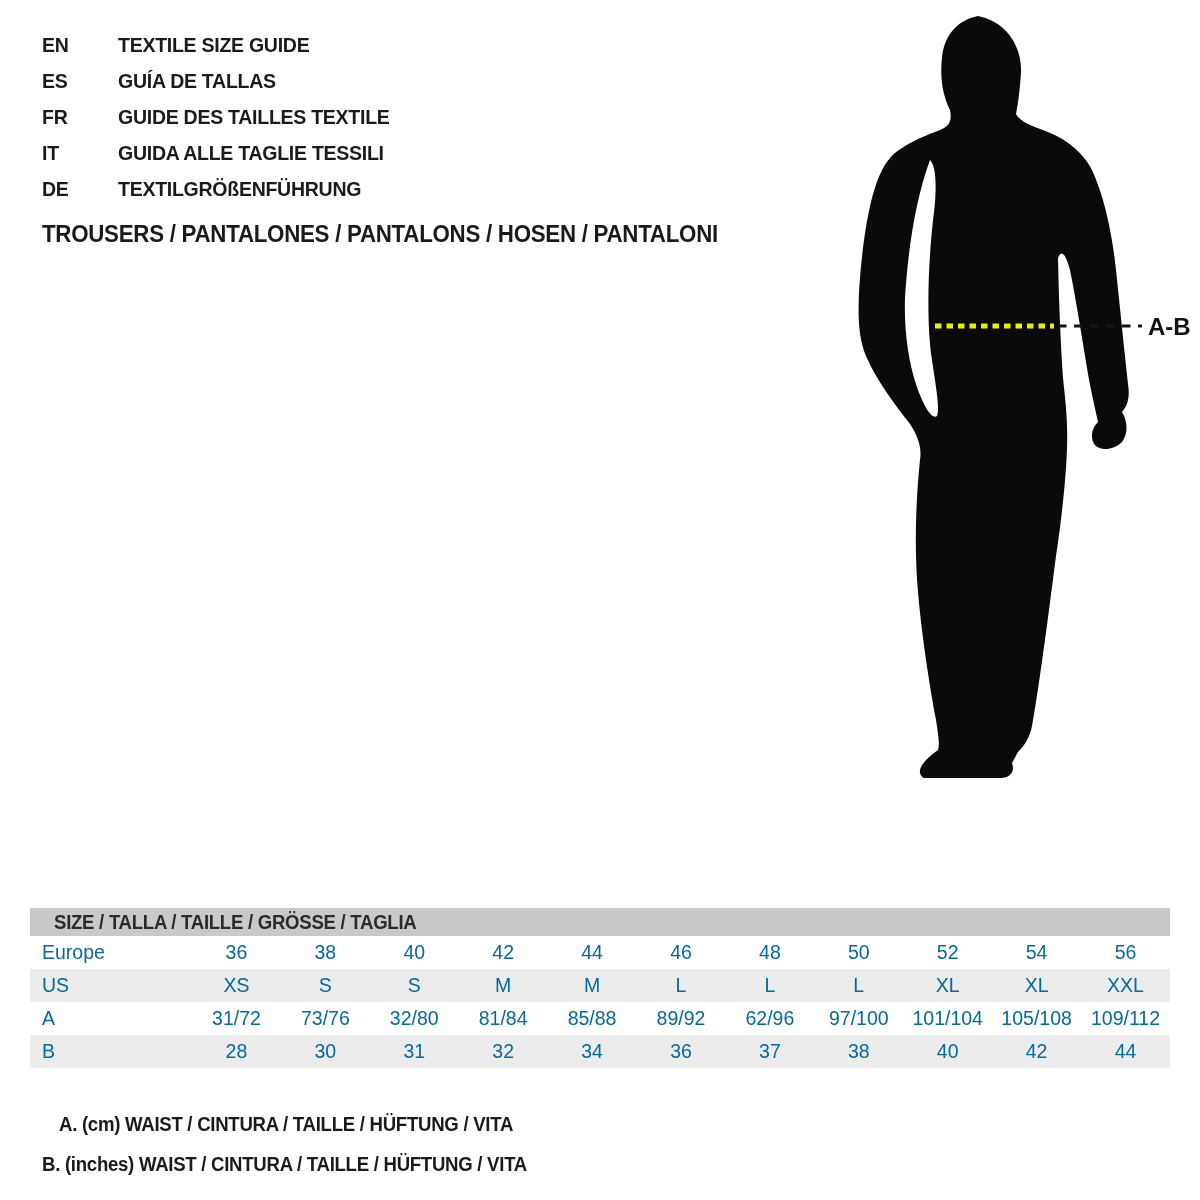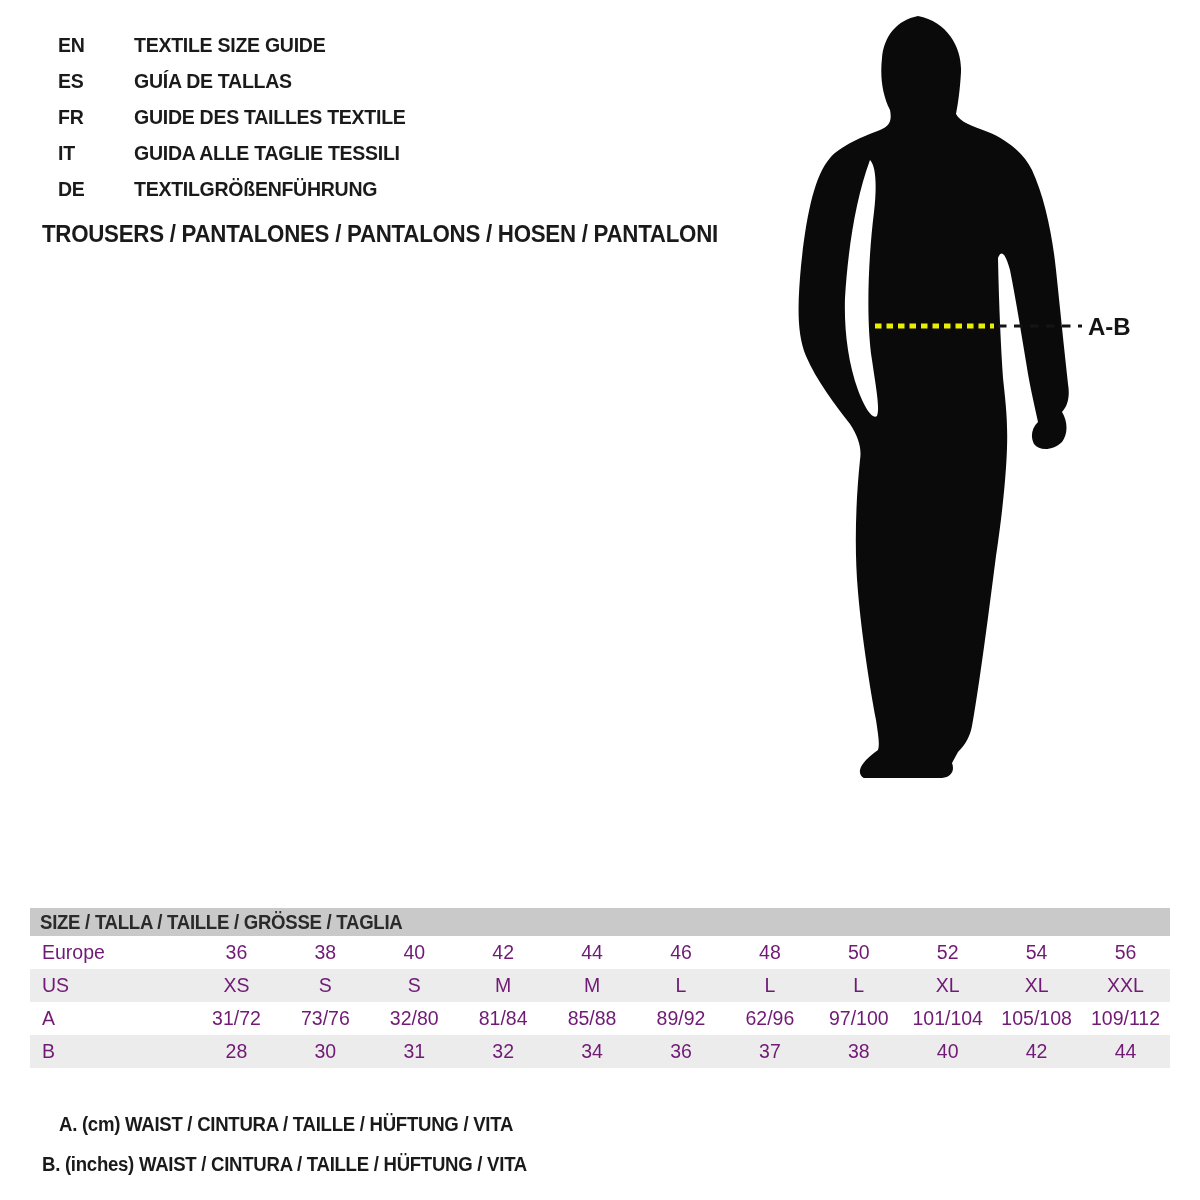--- a/index.html
+++ b/index.html
@@ -2,38 +2,38 @@
 <html style="--text: #1a1a1a; --silhouette: #0a0a0a; --waist-yellow: #e8ef00; --waist-black: #141414; --table-header-bg: #c9c9c9; --table-alt-bg: #ececec;"><head>
 <meta charset="utf-8">
 <style>
   html,body{margin:0;padding:0;background:#fff;}
   .page{
     position:relative;width:1200px;height:1200px;background:#fff;overflow:hidden;
     font-family:"Liberation Sans","DejaVu Sans",sans-serif;color:var(--text,#1a1a1a);
   }
   .cond{display:inline-block;transform:scaleX(.93);transform-origin:0 50%;letter-spacing:-.3px;}
   
-  .langs{position:absolute;left:42px;top:27px;margin-left:16px;}
+  .langs{position:absolute;left:42px;top:27px;}
   .lang-row{display:flex;height:36px;line-height:36px;font-weight:700;font-size:21px;}
   .lang-code{width:76px;flex:0 0 76px;}
   
   .category{position:absolute;left:42px;top:220px;font-weight:700;font-size:24px;text-align:center;}
   .gender{position:absolute;left:42px;top:855px;font-weight:700;font-size:20px;}
   
-  .fig{position:absolute;left:792px;top:8px;width:345px;height:770px;}
+  .fig{position:absolute;left:852px;top:8px;width:345px;height:770px;}
   .fig svg{display:block;width:100%;height:100%;}
   .sil{fill:var(--silhouette,#0a0a0a);}
   .waist-yellow{stroke:var(--waist-yellow,#e8ef00);stroke-width:5;stroke-dasharray:6.5 5;}
   .waist-black{stroke:var(--waist-black,#141414);stroke-width:3.2;stroke-dasharray:8.5 7.5;}
   .ab-label{font-family:"Liberation Sans","DejaVu Sans",sans-serif;font-weight:700;font-size:24px;fill:#141414;}
   
   .size-table{position:absolute;left:30px;top:908px;width:1140px;font-size:19.5px;}
   .thead{height:28px;line-height:28px;background:var(--table-header-bg,#c9c9c9);
-         padding-left:10px;font-weight:700;font-size:20px;color:#2a2a2a;}
-  .trow{display:flex;height:33px;line-height:33px;align-items:center;color:#701a75;}
+         padding-left:24px;font-weight:700;font-size:20px;color:#2a2a2a;}
+  .trow{display:flex;height:33px;line-height:33px;align-items:center;color:#0369a1;}
   .trow.alt{background:var(--table-alt-bg,#ececec);}
   .tlabel{flex:0 0 150px;padding-left:12px;text-align:left;}
   .tc{flex:1 1 0;text-align:center;}
   
   .notes{position:absolute;left:42px;top:1104px;font-weight:700;font-size:20px;text-align:center;}
   .note{height:40px;line-height:40px;}
 </style>
 </head>
 <body>
 

